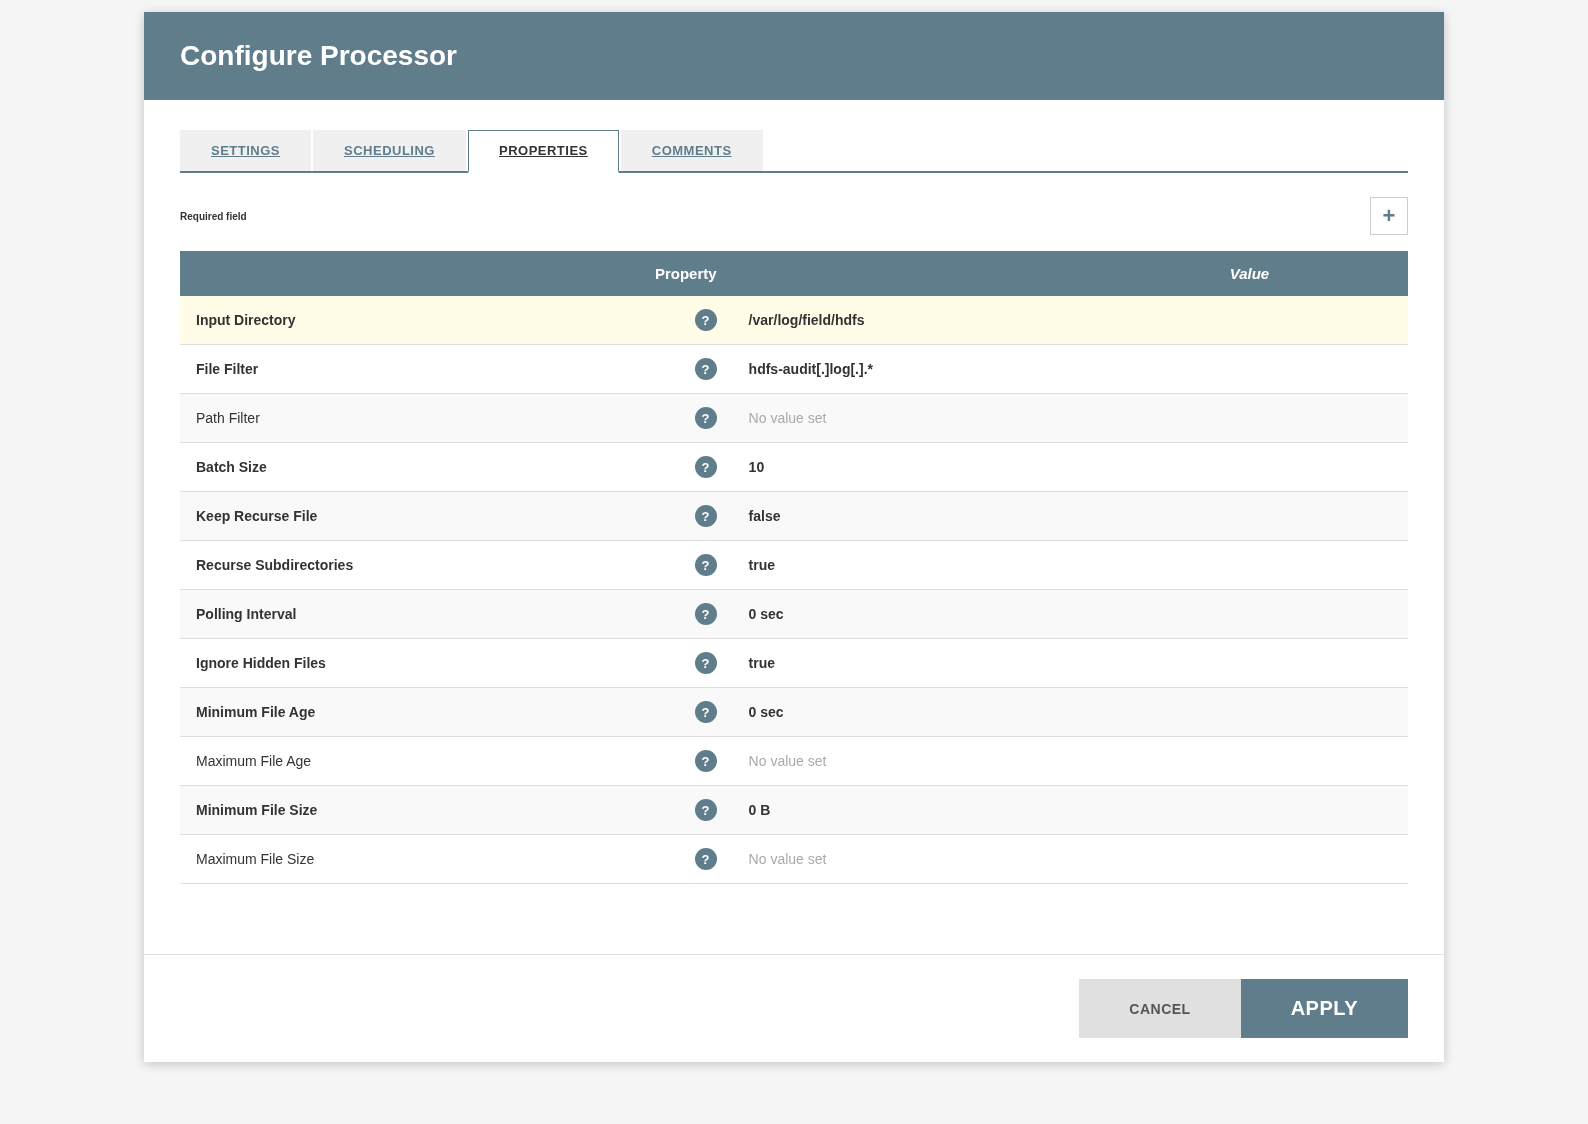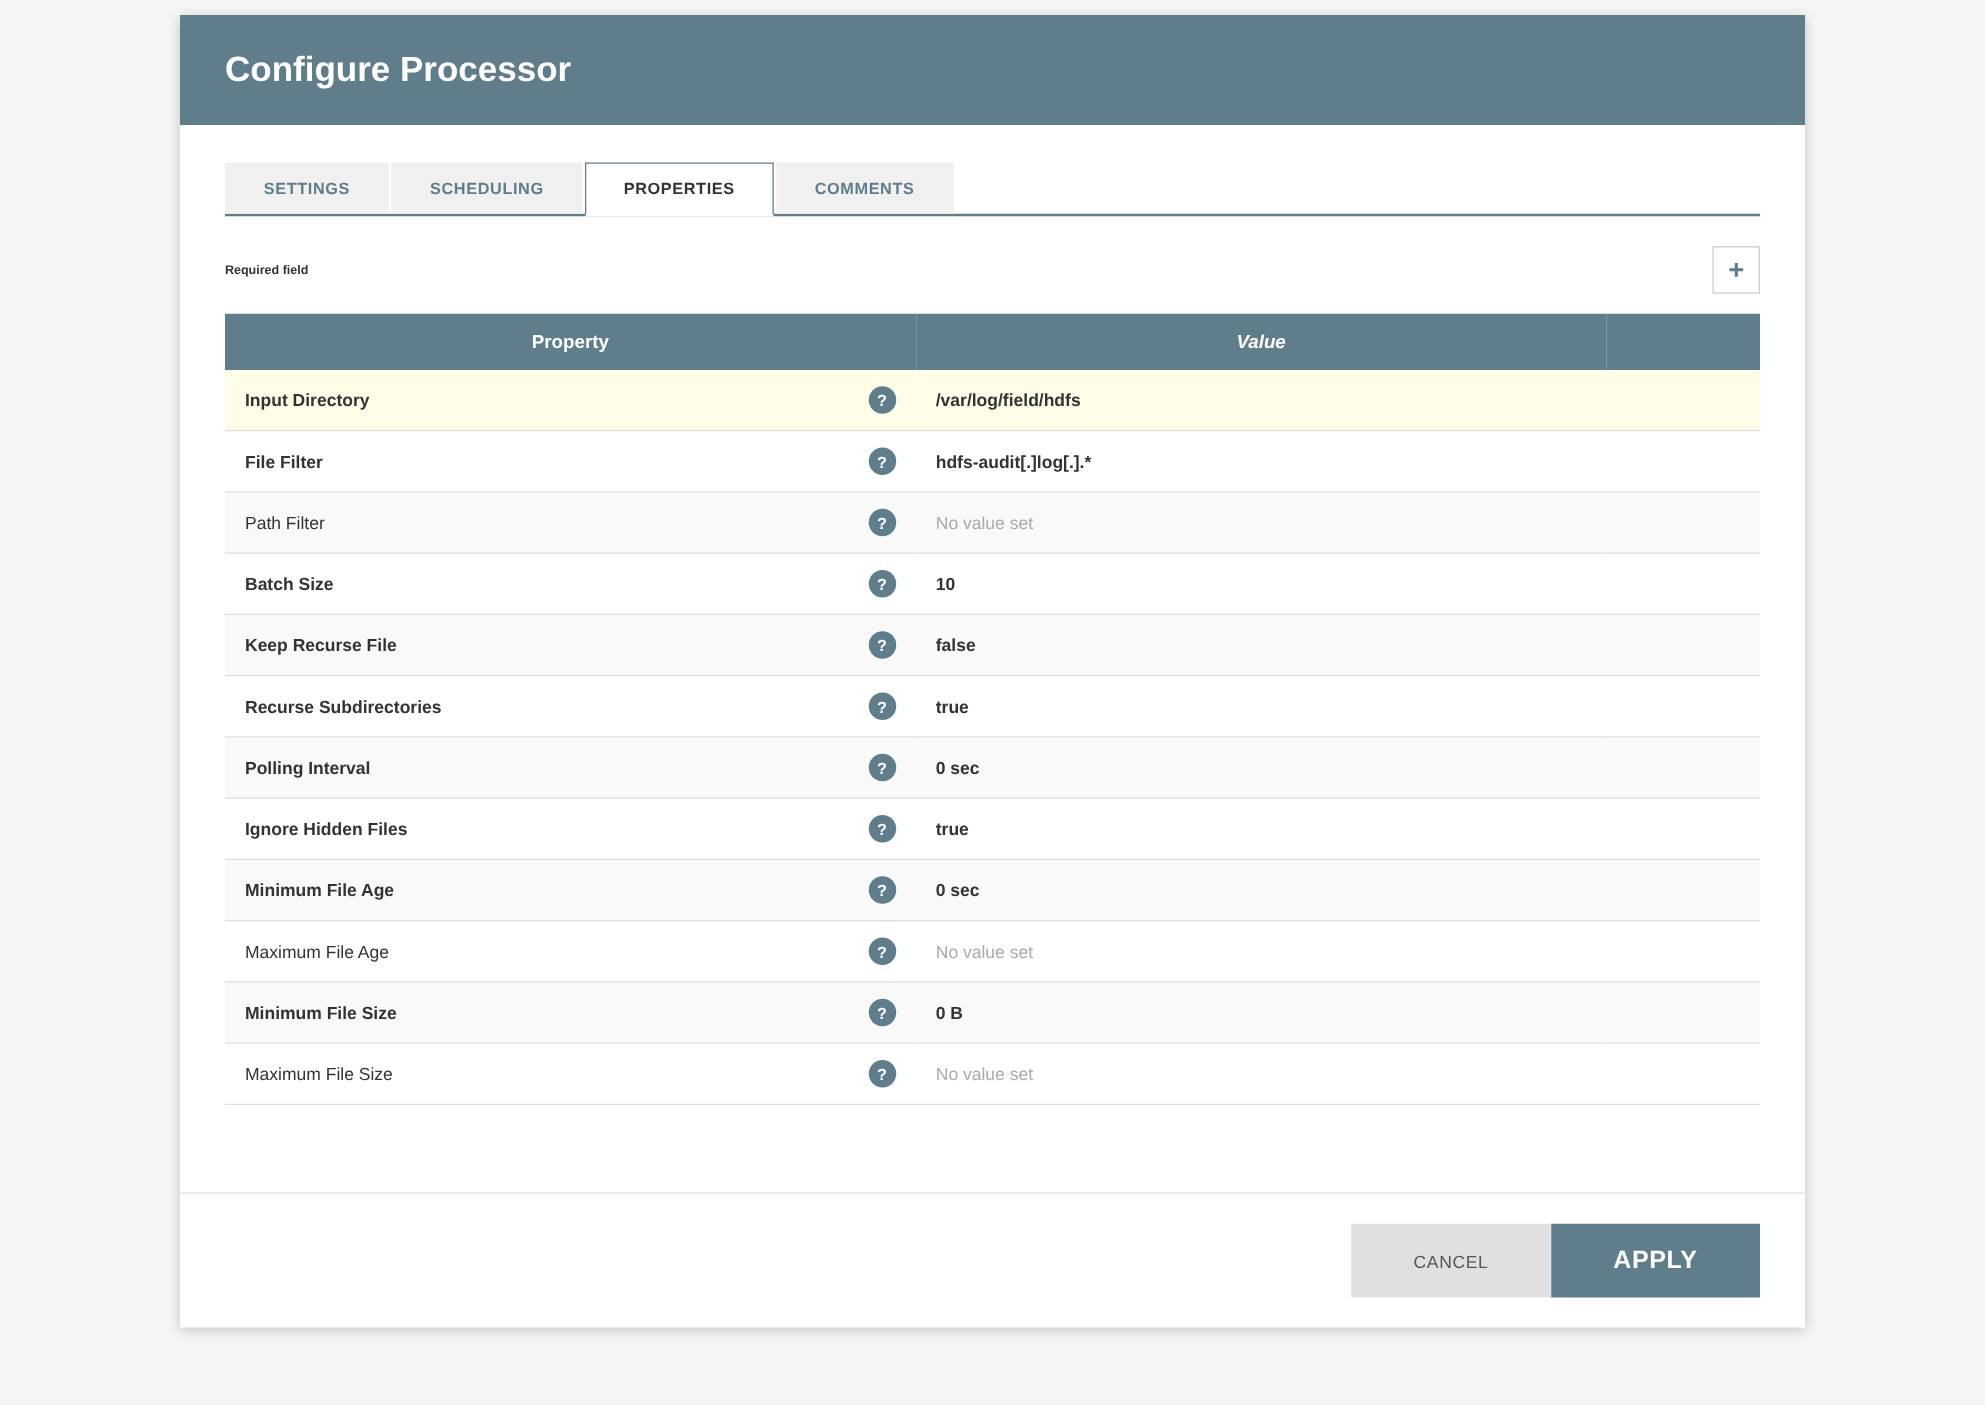--- a/index.html
+++ b/index.html
@@ -41,20 +41,21 @@
     .tab {
       padding: 12px 30px;
       font-size: 13px;
       font-weight: bold;
       color: #607d8b;
       letter-spacing: 0.5px;
       cursor: pointer;
       border: 1px solid transparent;
       background: #f0f0f0;
       margin-right: 2px;
+      text-decoration: underline;
     }
 
     .tab.active {
       background: #fff;
       border: 1px solid #607d8b;
       border-bottom: 2px solid #fff;
       color: #333;
       margin-bottom: -2px;
     }
 
@@ -91,21 +92,21 @@
       font-size: 14px;
     }
 
     .properties-table thead tr {
       background: #607d8b;
       color: #fff;
     }
 
     .properties-table thead th {
       padding: 14px 16px;
-      text-align: center;
+      text-align: right;
       font-size: 15px;
       font-weight: bold;
     }
 
     .properties-table thead th:first-child {
       width: 45%;
     }
 
     .properties-table thead th:nth-child(2) {
       width: 45%;
@@ -184,21 +185,21 @@
       gap: 0;
       border-top: 1px solid #e0e0e0;
       margin-top: 40px;
     }
 
     .btn-cancel {
       padding: 18px 50px;
       background: #e0e0e0;
       color: #555;
       font-size: 14px;
-      font-weight: normal;
+      font-weight: bold;
       letter-spacing: 0.5px;
       border: none;
       cursor: pointer;
     }
 
     .btn-apply {
       padding: 18px 50px;
       background: #607d8b;
       color: #fff;
       font-size: 20px;

